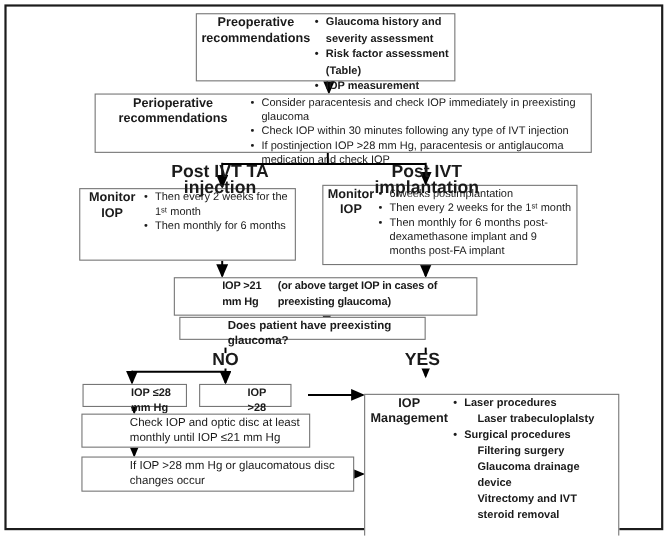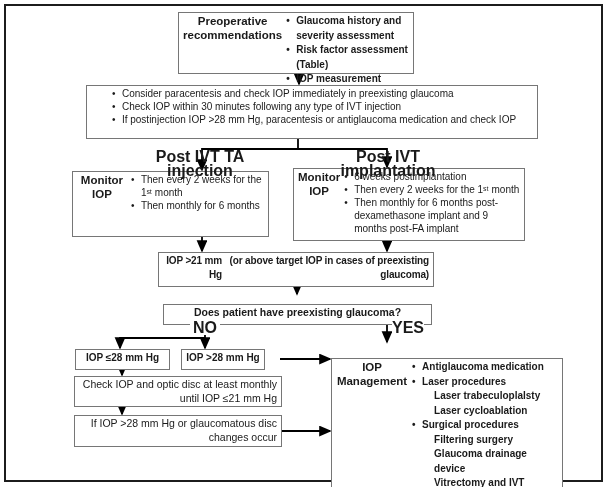--- a/index.html
+++ b/index.html
@@ -23,21 +23,21 @@
     box-sizing:border-box;
     display:flex;flex-direction:row;justify-content:center;
     padding:1px 4px;
   }
   .box-title{font-weight:bold;font-size:11.5px;text-align:center;line-height:14px;}
   ul.bullets{list-style:none;margin:0;padding:0;font-size:10px;line-height:13px;}
   ul.bullets li{position:relative;padding-left:14px;text-indent:0;}
   ul.bullets li::before{content:"\2022";position:absolute;left:4px;}
   ul.bullets li.no-bullet{padding-left:26px;}
   ul.bullets li.no-bullet::before{content:"";}
-  .center-box{text-align:right;}
+  .center-box{text-align:left;padding-left:43px;}
   .bold{font-weight:bold;}
   .fs10{font-size:10px;line-height:14px;}
   .fs105{font-size:10.5px;line-height:13.5px;}
   .tightls{letter-spacing:-0.15px;}
   .free-label{
     position:absolute;z-index:3;font-weight:bold;font-size:16px;
     text-align:center;line-height:14px;
   }
   .white-bg{background:var(--bg);z-index:3;}
   .lh14 li{line-height:14.5px;font-weight:bold;}
@@ -77,20 +77,21 @@
   <div class="box" style="left:178px;top:12px;width:236px;height:62px">
     <div class="box-title">Preoperative recommendations</div>
     <ul class="bullets lh14">
         <li>Glaucoma history and severity assessment</li>
         <li>Risk factor assessment (Table)</li>
         <li>IOP measurement</li>
       </ul>
   </div>
 
   <div class="box" style="left:86px;top:85px;width:452px;height:54px">
+    <div class="box-title">Perioperative recommendations</div>
     <ul class="bullets">
         <li>Consider paracentesis and check IOP immediately in preexisting glaucoma</li>
         <li>Check IOP within 30 minutes following any type of IVT injection</li>
         <li>If postinjection IOP &gt;28 mm Hg, paracentesis or antiglaucoma medication and check IOP</li>
       </ul>
   </div>
 
   <div class="free-label" style="left:125px;top:150px;width:150px">Post IVT TA injection</div>
   <div class="free-label" style="left:313px;top:150px;width:150px">Post IVT implantation</div>
 
@@ -109,49 +110,47 @@
         <li>Then every 2 weeks for the 1ˢᵗ month</li>
         <li>Then monthly for 6 months post-dexamethasone implant and 9 months post-FA implant</li>
       </ul>
   </div>
 
   <div class="box center-box" style="left:158px;top:252px;width:276px;height:35px">
     <div class="bold fs10 tightls">IOP &gt;21 mm Hg</div>
     <div class="bold fs10 tightls">(or above target IOP in cases of preexisting glaucoma)</div>
   </div>
 
-  <div class="box center-box" style="left:163px;top:304px;width:269px;height:21px">
+  <div class="box center-box" style="left:163px;top:288px;width:224px;height:21px">
     <div class="bold fs105">Does patient have preexisting glaucoma?</div>
   </div>
 
   <div class="free-label white-bg" style="left:190px;top:321px;width:30px">NO</div>
-  <div class="free-label white-bg" style="left:392px;top:321px;width:32px">YES</div>
+  <div class="free-label white-bg" style="left:368px;top:321px;width:32px">YES</div>
 
   <div class="box center-box" style="left:75px;top:349px;width:95px;height:21px">
     <div class="bold fs10">IOP ≤28 mm Hg</div>
   </div>
 
   <div class="box center-box" style="left:181px;top:349px;width:84px;height:21px">
     <div class="bold fs10">IOP &gt;28 mm Hg</div>
   </div>
 
   <div class="box center-box" style="left:74px;top:376px;width:208px;height:31px">
     <div class="fs105">Check IOP and optic disc at least monthly until IOP ≤21 mm Hg</div>
   </div>
 
-  <div class="box center-box" style="left:74px;top:415px;width:208px;height:32px">
+  <div class="box center-box" style="left:74px;top:415px;width:248px;height:32px">
     <div class="fs105">If IOP &gt;28 mm Hg or glaucomatous disc changes occur</div>
   </div>
 
   <div class="box" style="left:331px;top:358px;width:232px;height:131px">
     <div class="box-title">IOP Management</div>
     <ul class="bullets lh14">
-        <li>Antiglaucoma medication</li>
         <li>Laser procedures</li>
         <li class="no-bullet">Laser trabeculoplalsty</li>
-        <li class="no-bullet">Laser cycloablation</li>
         <li>Surgical procedures</li>
         <li class="no-bullet">Filtering surgery</li>
         <li class="no-bullet">Glaucoma drainage device</li>
         <li class="no-bullet">Vitrectomy and IVT steroid removal</li>
       </ul>
   </div>
 </div>
 
 </body></html>

